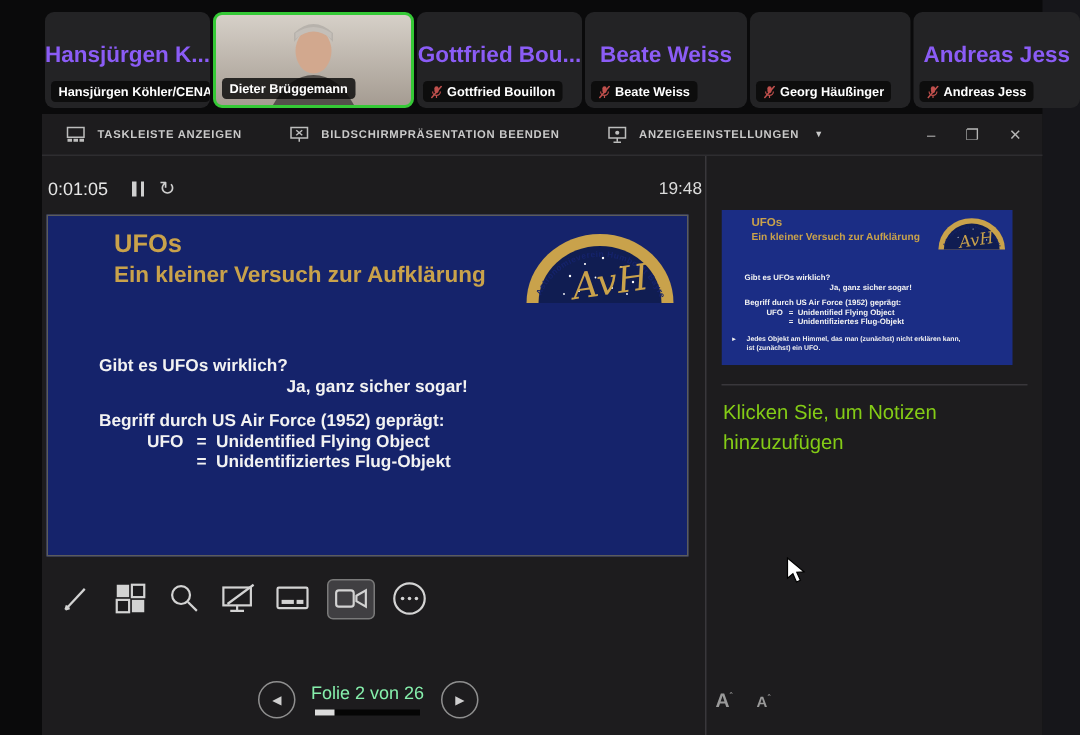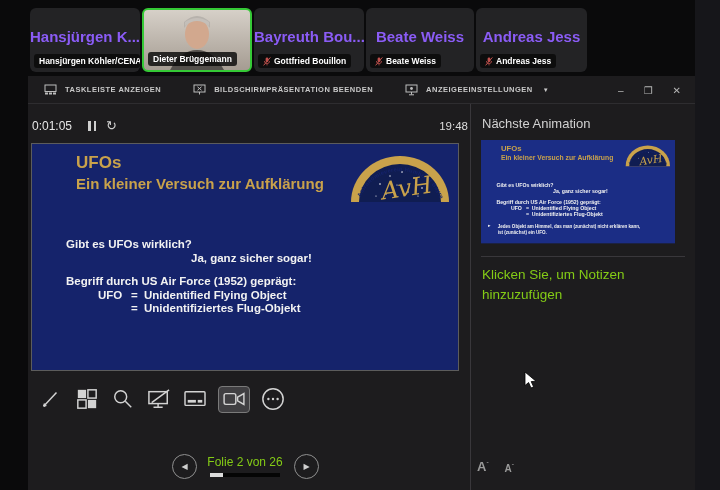--- a/index.html
+++ b/index.html
@@ -65,21 +65,21 @@
   .tool svg { stroke:#d3d3d3; fill:none; stroke-width:1.6; }
   .tool.boxed { background:#403f42; border:1px solid #7a7a7a; border-radius:4px; width:32px; height:27px; }
 
   
   .nav-row { position:absolute; left:0; top:349px; width:442px; height:30px; }
   .nav-btn { position:absolute; width:25px; height:25px; border:1.5px solid #8f8f8f; border-radius:50%;
              color:#cfcfcf; font-size:8px; display:flex; align-items:center; justify-content:center; background:none; }
   .nav-prev { left:144px; top:1px; }
   .nav-next { left:266px; top:1px; }
   .nav-center { position:absolute; left:172px; top:2px; width:90px; text-align:center; }
-  .nav-label { color:#84cc16; font-size:12px; }
+  .nav-label { color:#86efac; font-size:12px; }
   .nav-progress { margin:4px auto 0; width:70px; height:3.5px; background:#050505; }
   .nav-progress .fill { width:13px; height:100%; background:#dcdcdc; }
 
   
   .v-divider { position:absolute; left:442px; top:28px; width:1px; height:386px; background:#39373b; }
   .presenter-right { position:absolute; left:443px; top:28px; width:224px; height:386px; }
   .next-heading { position:absolute; left:11px; top:12px; color:#d2d2d2; font-size:13px; }
   .thumb-box { position:absolute; left:10px; top:36px; width:195px; height:104px; overflow:hidden; }
   .thumb-box .slide { transform:scale(0.4533); transform-origin:0 0; background:#1b2d85; }
   .h-divider { position:absolute; left:10px; top:152px; width:204px; height:1px; background:#39373b; }
@@ -247,21 +247,20 @@
               <div class="fill"></div>
             </div>
         </div>
         <button class="nav-btn nav-next">▶</button>
       </div>
     </div>
 
     <div class="v-divider"></div>
 
     <div class="presenter-right">
-      <div class="next-heading">Nächste Animation</div>
 
       <div class="thumb-box">
         <div class="slide">
           <div class="s-title">UFOs</div>
           <div class="s-subtitle">Ein kleiner Versuch zur Aufklärung</div>
           <svg class="s-logo" viewBox="0 0 100 52">
             <defs>
                 <path id="arcT" d="M10,47 A42,40 0 0 1 90,47"></path>
               </defs>
             <path d="M1,50 A49,46 0 0 1 99,50 Z" fill="#c9a24b"></path>
@@ -302,33 +301,33 @@
     </div>
   </div>
 
   <div class="film-strip">
     <div class="tile" style="width:110px">
       <div class="big-name">Hansjürgen K...</div>
       <div class="pill">
           <span>Hansjürgen Köhler/CENAP</span>
         </div>
     </div>
-    <div class="tile video" style="width:110px">
+    <div class="tile video" style="width:134px">
       <svg class="person" viewBox="0 0 106 60">
         <path d="M40,18 Q53,2 66,18 L66,12 Q53,0 40,12 Z" fill="#b7b2ac"></path>
         <ellipse cx="53" cy="24" rx="12" ry="15" fill="#d2a88e"></ellipse>
         <path d="M41,16 Q53,6 65,16 L65,12 Q53,4 41,12 Z" fill="#c4bfb9"></path>
         <path d="M26,60 Q37,40 53,40 Q69,40 80,60 Z" fill="#54504c"></path>
       </svg>
       <div class="pill">
           <span>Dieter Brüggemann</span>
         </div>
     </div>
     <div class="tile" style="width:110px">
-      <div class="big-name">Bayreuth Bou...</div>
+      <div class="big-name">Gottfried Bou...</div>
       <div class="pill">
         <svg class="mic-muted" viewBox="0 0 8 9">
           <rect x="2.6" y="0.5" width="2.8" height="4.6" rx="1.4" fill="#c0504d"></rect>
           <path d="M1.4,4 a2.6,2.6 0 0 0 5.2,0" stroke="#c0504d" stroke-width="0.8" fill="none"></path>
           <line x1="4" y1="6.8" x2="4" y2="8.4" stroke="#c0504d" stroke-width="0.8"></line>
           <line x1="0.6" y1="8.4" x2="7.4" y2="0.4" stroke="#c0504d" stroke-width="1"></line>
         </svg>
         <span>Gottfried Bouillon</span>
       </div>
     </div>
@@ -337,29 +336,41 @@
       <div class="pill">
         <svg class="mic-muted" viewBox="0 0 8 9">
           <rect x="2.6" y="0.5" width="2.8" height="4.6" rx="1.4" fill="#c0504d"></rect>
           <path d="M1.4,4 a2.6,2.6 0 0 0 5.2,0" stroke="#c0504d" stroke-width="0.8" fill="none"></path>
           <line x1="4" y1="6.8" x2="4" y2="8.4" stroke="#c0504d" stroke-width="0.8"></line>
           <line x1="0.6" y1="8.4" x2="7.4" y2="0.4" stroke="#c0504d" stroke-width="1"></line>
         </svg>
         <span>Beate Weiss</span>
       </div>
     </div>
-    <div class="tile" style="width:111px">
-      <div class="big-name">Andreas Jess</div>
+    <div class="tile" style="width:107px">
+      <div class="big-name"></div>
       <div class="pill">
         <svg class="mic-muted" viewBox="0 0 8 9">
           <rect x="2.6" y="0.5" width="2.8" height="4.6" rx="1.4" fill="#c0504d"></rect>
           <path d="M1.4,4 a2.6,2.6 0 0 0 5.2,0" stroke="#c0504d" stroke-width="0.8" fill="none"></path>
           <line x1="4" y1="6.8" x2="4" y2="8.4" stroke="#c0504d" stroke-width="0.8"></line>
           <line x1="0.6" y1="8.4" x2="7.4" y2="0.4" stroke="#c0504d" stroke-width="1"></line>
         </svg>
+        <span>Georg Häußinger</span>
+      </div>
+    </div>
+    <div class="tile" style="width:111px">
+      <div class="big-name">Andreas Jess</div>
+      <div class="pill">
+        <svg class="mic-muted" viewBox="0 0 8 9">
+          <rect x="2.6" y="0.5" width="2.8" height="4.6" rx="1.4" fill="#c0504d"></rect>
+          <path d="M1.4,4 a2.6,2.6 0 0 0 5.2,0" stroke="#c0504d" stroke-width="0.8" fill="none"></path>
+          <line x1="4" y1="6.8" x2="4" y2="8.4" stroke="#c0504d" stroke-width="0.8"></line>
+          <line x1="0.6" y1="8.4" x2="7.4" y2="0.4" stroke="#c0504d" stroke-width="1"></line>
+        </svg>
         <span>Andreas Jess</span>
       </div>
     </div>
   </div>
 
   <svg class="cursor" viewBox="0 0 13 18">
     <path d="M1,1 L1,14.5 L4.6,11.5 L7,17 L9.6,15.8 L7.2,10.6 L12,10.2 Z" fill="#ffffff" stroke="#000" stroke-width="0.8"></path>
   </svg>
 </div>
 

